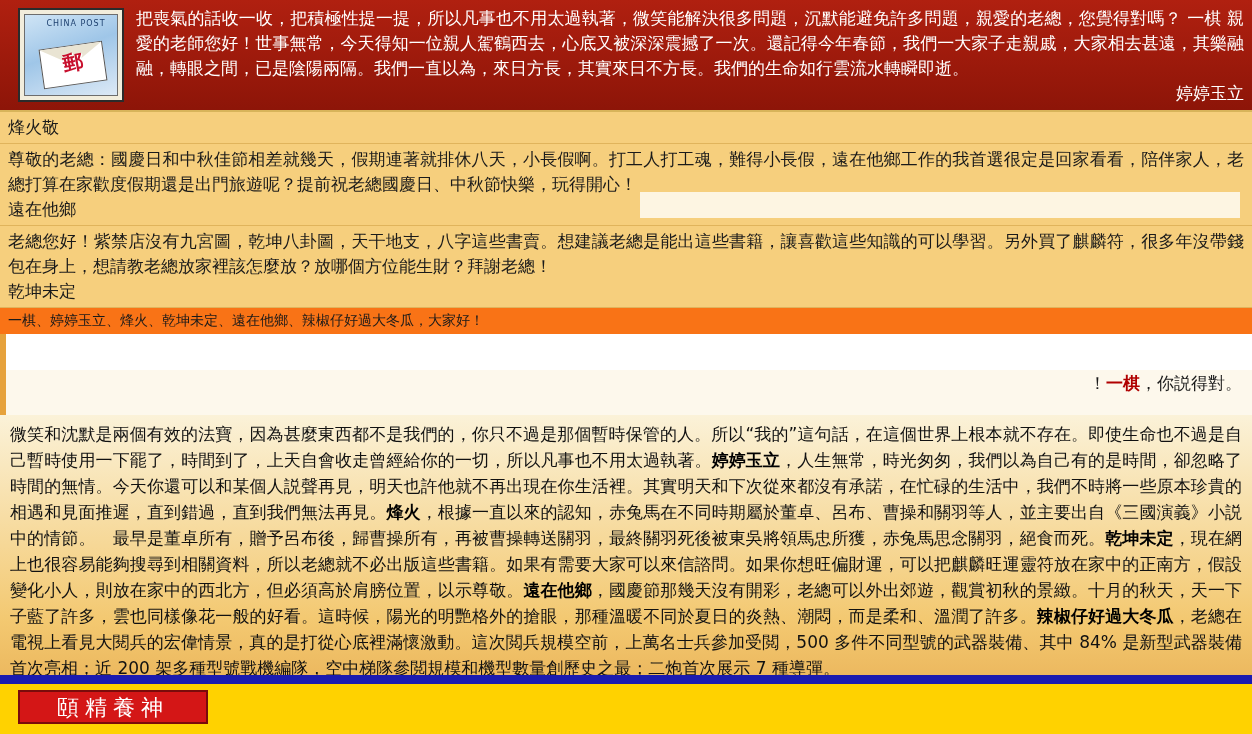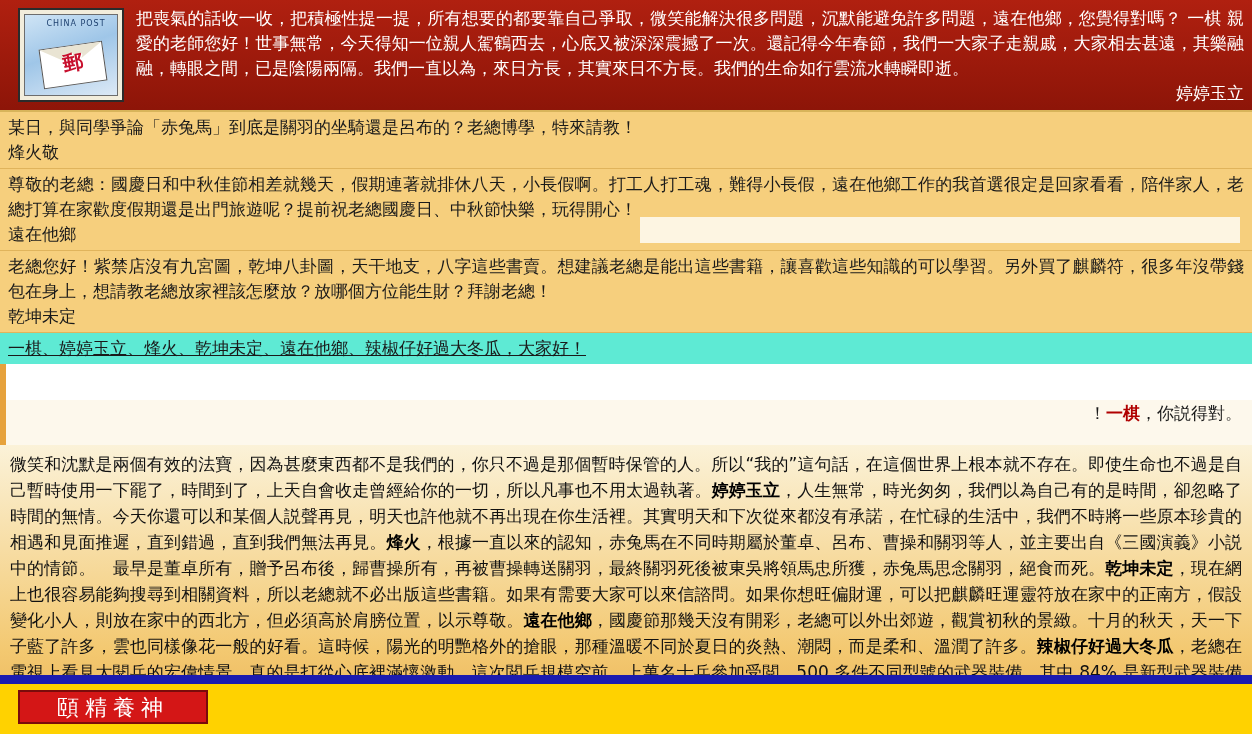--- a/index.html
+++ b/index.html
@@ -124,24 +124,23 @@
   }
   
   .wash {
     position: absolute;
     background: rgba(255,255,255,0.78);
     pointer-events: none;
   }
 
   .greet {
     padding: 4px 8px;
-    font-size: 17px;
+    font-size: 14px;
     color: #1a1a1a;
-    background: #5eead4;
-    text-decoration: underline;
+    background: #f97316;
   }
 
   .blank-band {
     height: 36px;
     background: #ffffff;
   }
 
   .reply-line {
     text-align: right;
     font-size: 17px;
@@ -211,32 +210,31 @@
 
   <div class="top-block">
     <div class="stamp">
       <div class="inner">
         <div class="arc">CHINA POST</div>
         <div class="env"></div>
         <div class="zh">郵</div>
       </div>
     </div>
     <div class="top-text">
-      <span>把喪氣的話收一收，把積極性提一提，所有想要的都要靠自己爭取，微笑能解決很多問題，沉默能避免許多問題，遠在他鄉，您覺得對嗎？ 一棋</span>
+      <span>把喪氣的話收一收，把積極性提一提，所以凡事也不用太過執著，微笑能解決很多問題，沉默能避免許多問題，親愛的老總，您覺得對嗎？ 一棋</span>
       <span>親愛的老師您好！世事無常，今天得知一位親人駕鶴西去，心底又被深深震撼了一次。還記得今年春節，我們一大家子走親戚，大家相去甚遠，其樂融融，轉眼之間，已是陰陽兩隔。我們一直以為，來日方長，其實來日不方長。我們的生命如行雲流水轉瞬即逝。</span>
       <span class="sig">婷婷玉立</span>
     </div>
   </div>
 
   <div class="side-left"></div>
 
   <div class="msgs">
 
     <div class="msg">
-      <span>某日，與同學爭論「赤兔馬」到底是關羽的坐騎還是呂布的？老總博學，特來請教！</span>
       <span class="sig">烽火敬</span>
     </div>
 
     <div class="msg">
       <span>尊敬的老總：國慶日和中秋佳節相差就幾天，假期連著就排休八天，小長假啊。打工人打工魂，難得小長假，遠在他鄉工作的我首選很定是回家看看，陪伴家人，老總打算在家歡度假期還是出門旅遊呢？提前祝老總國慶日、中秋節快樂，玩得開心！</span>
       <span class="sig">遠在他鄉</span>
       <div class="wash" style="left:640px; top:48px; width:600px; height:26px;"></div>
     </div>
 
     <div class="msg">

